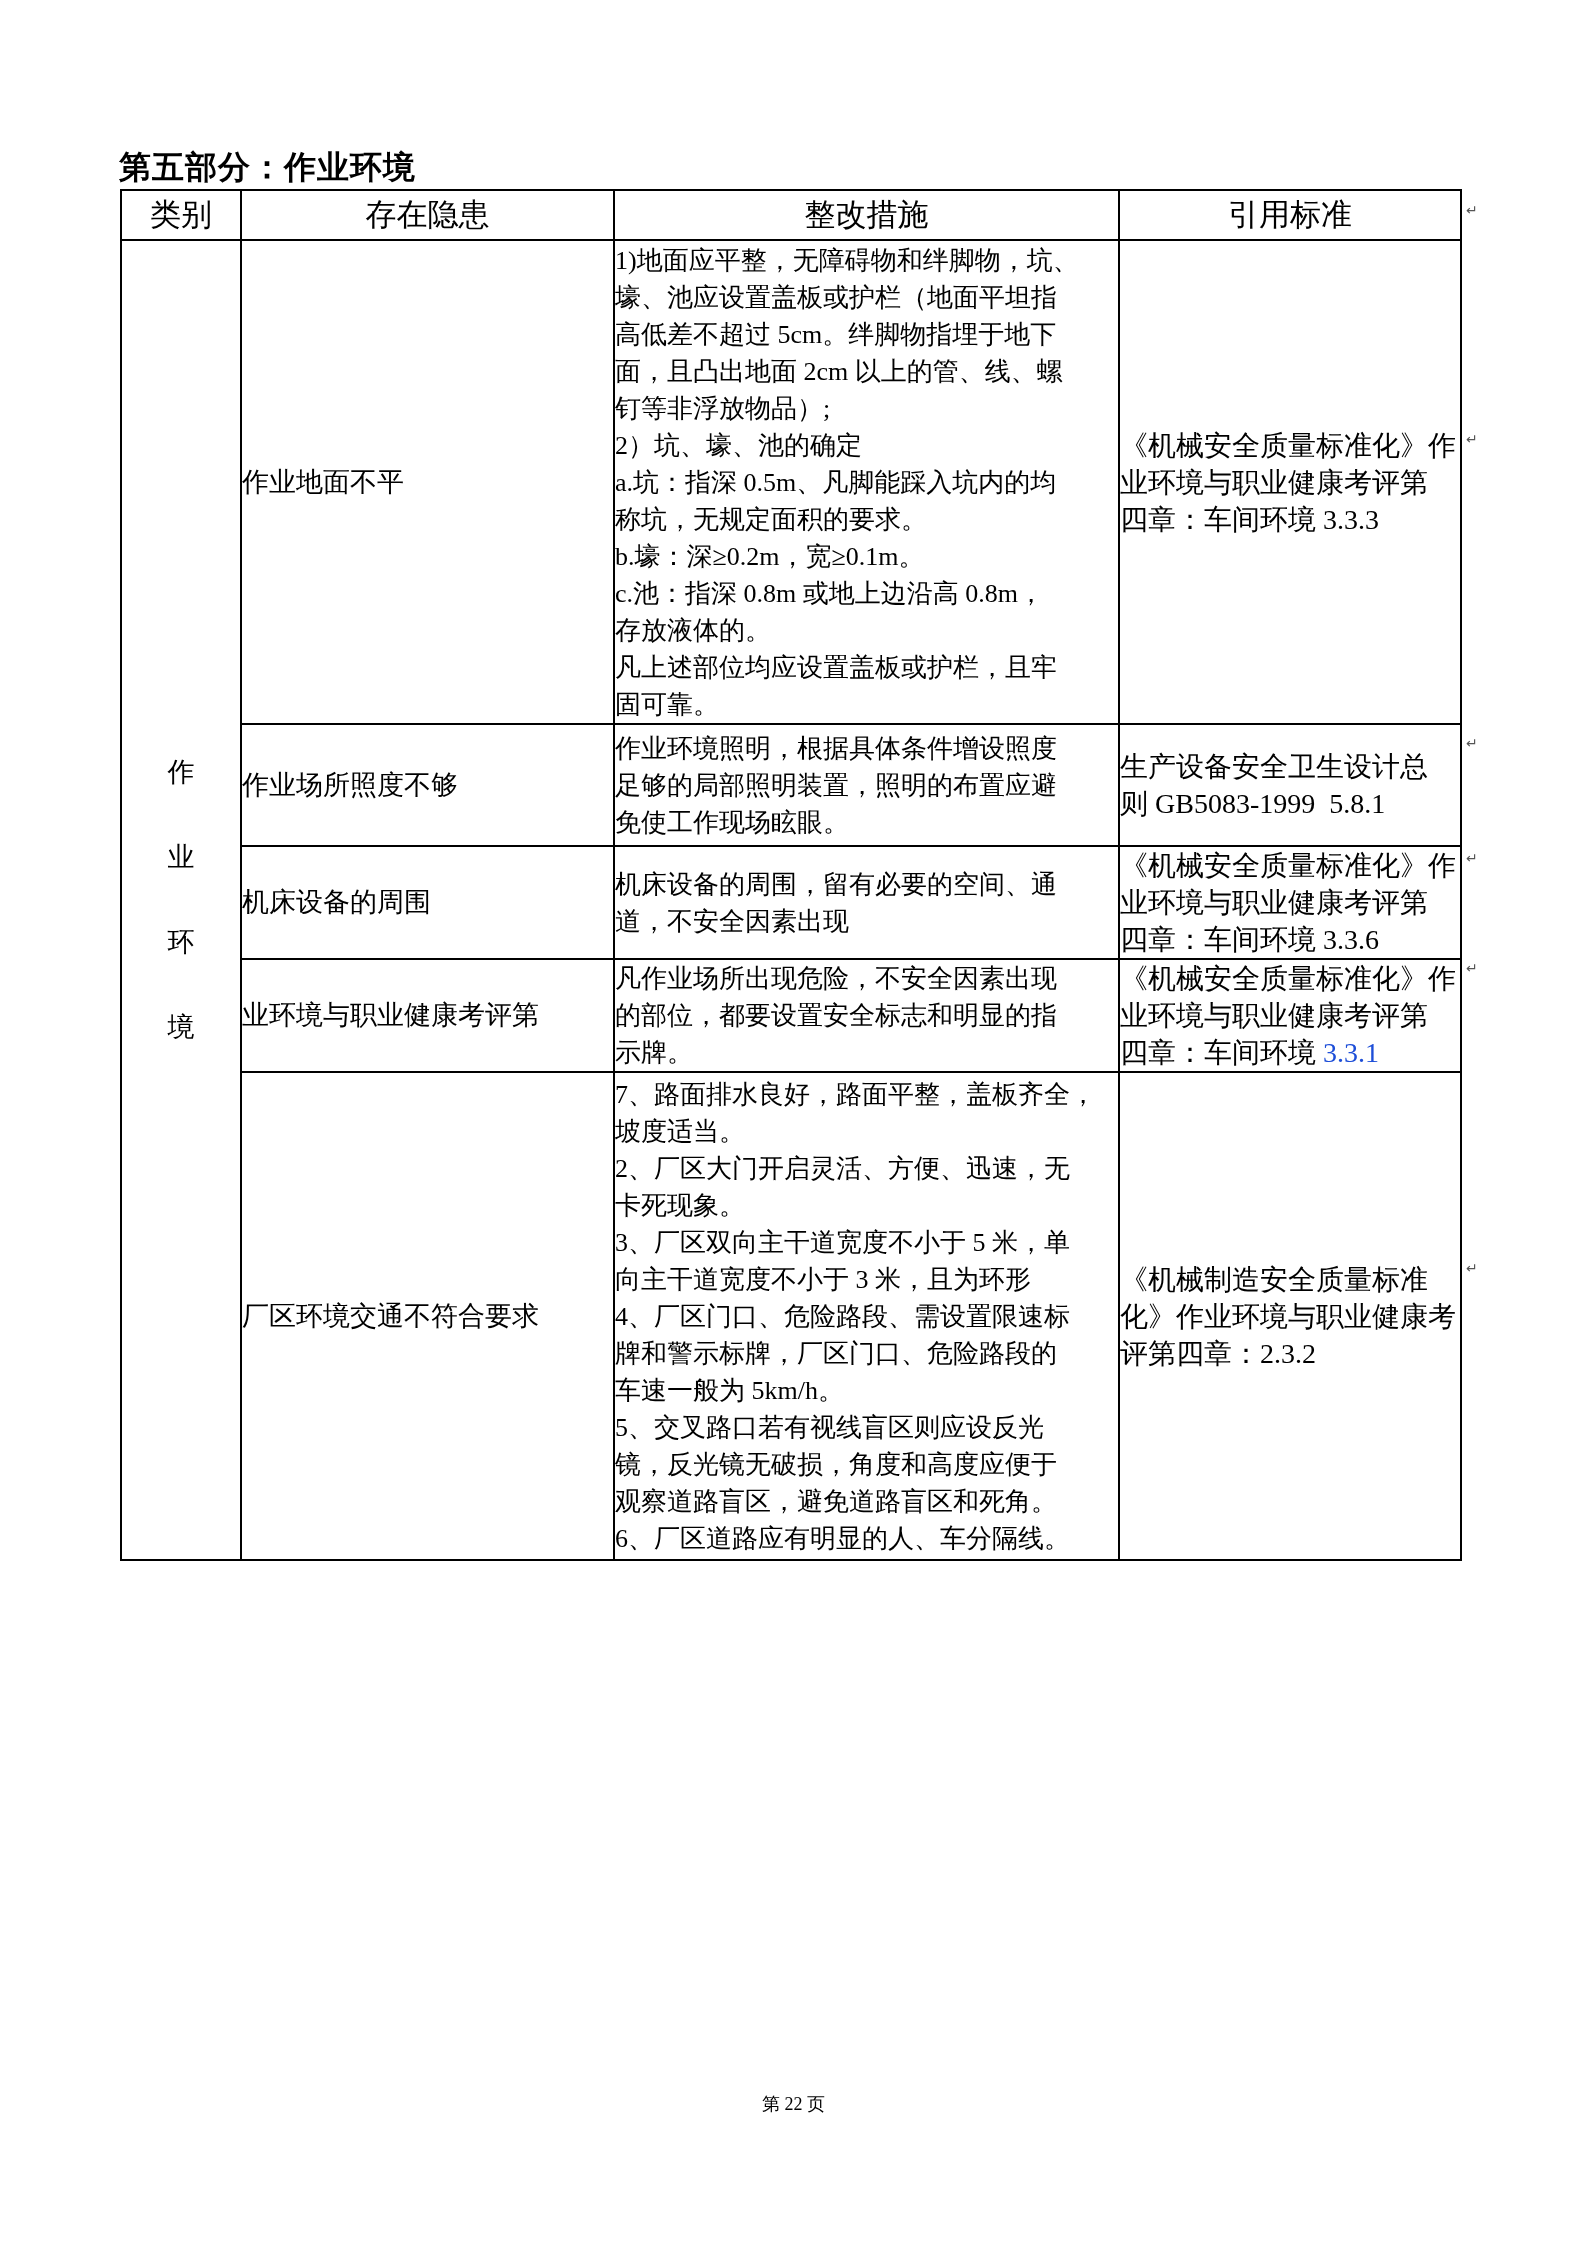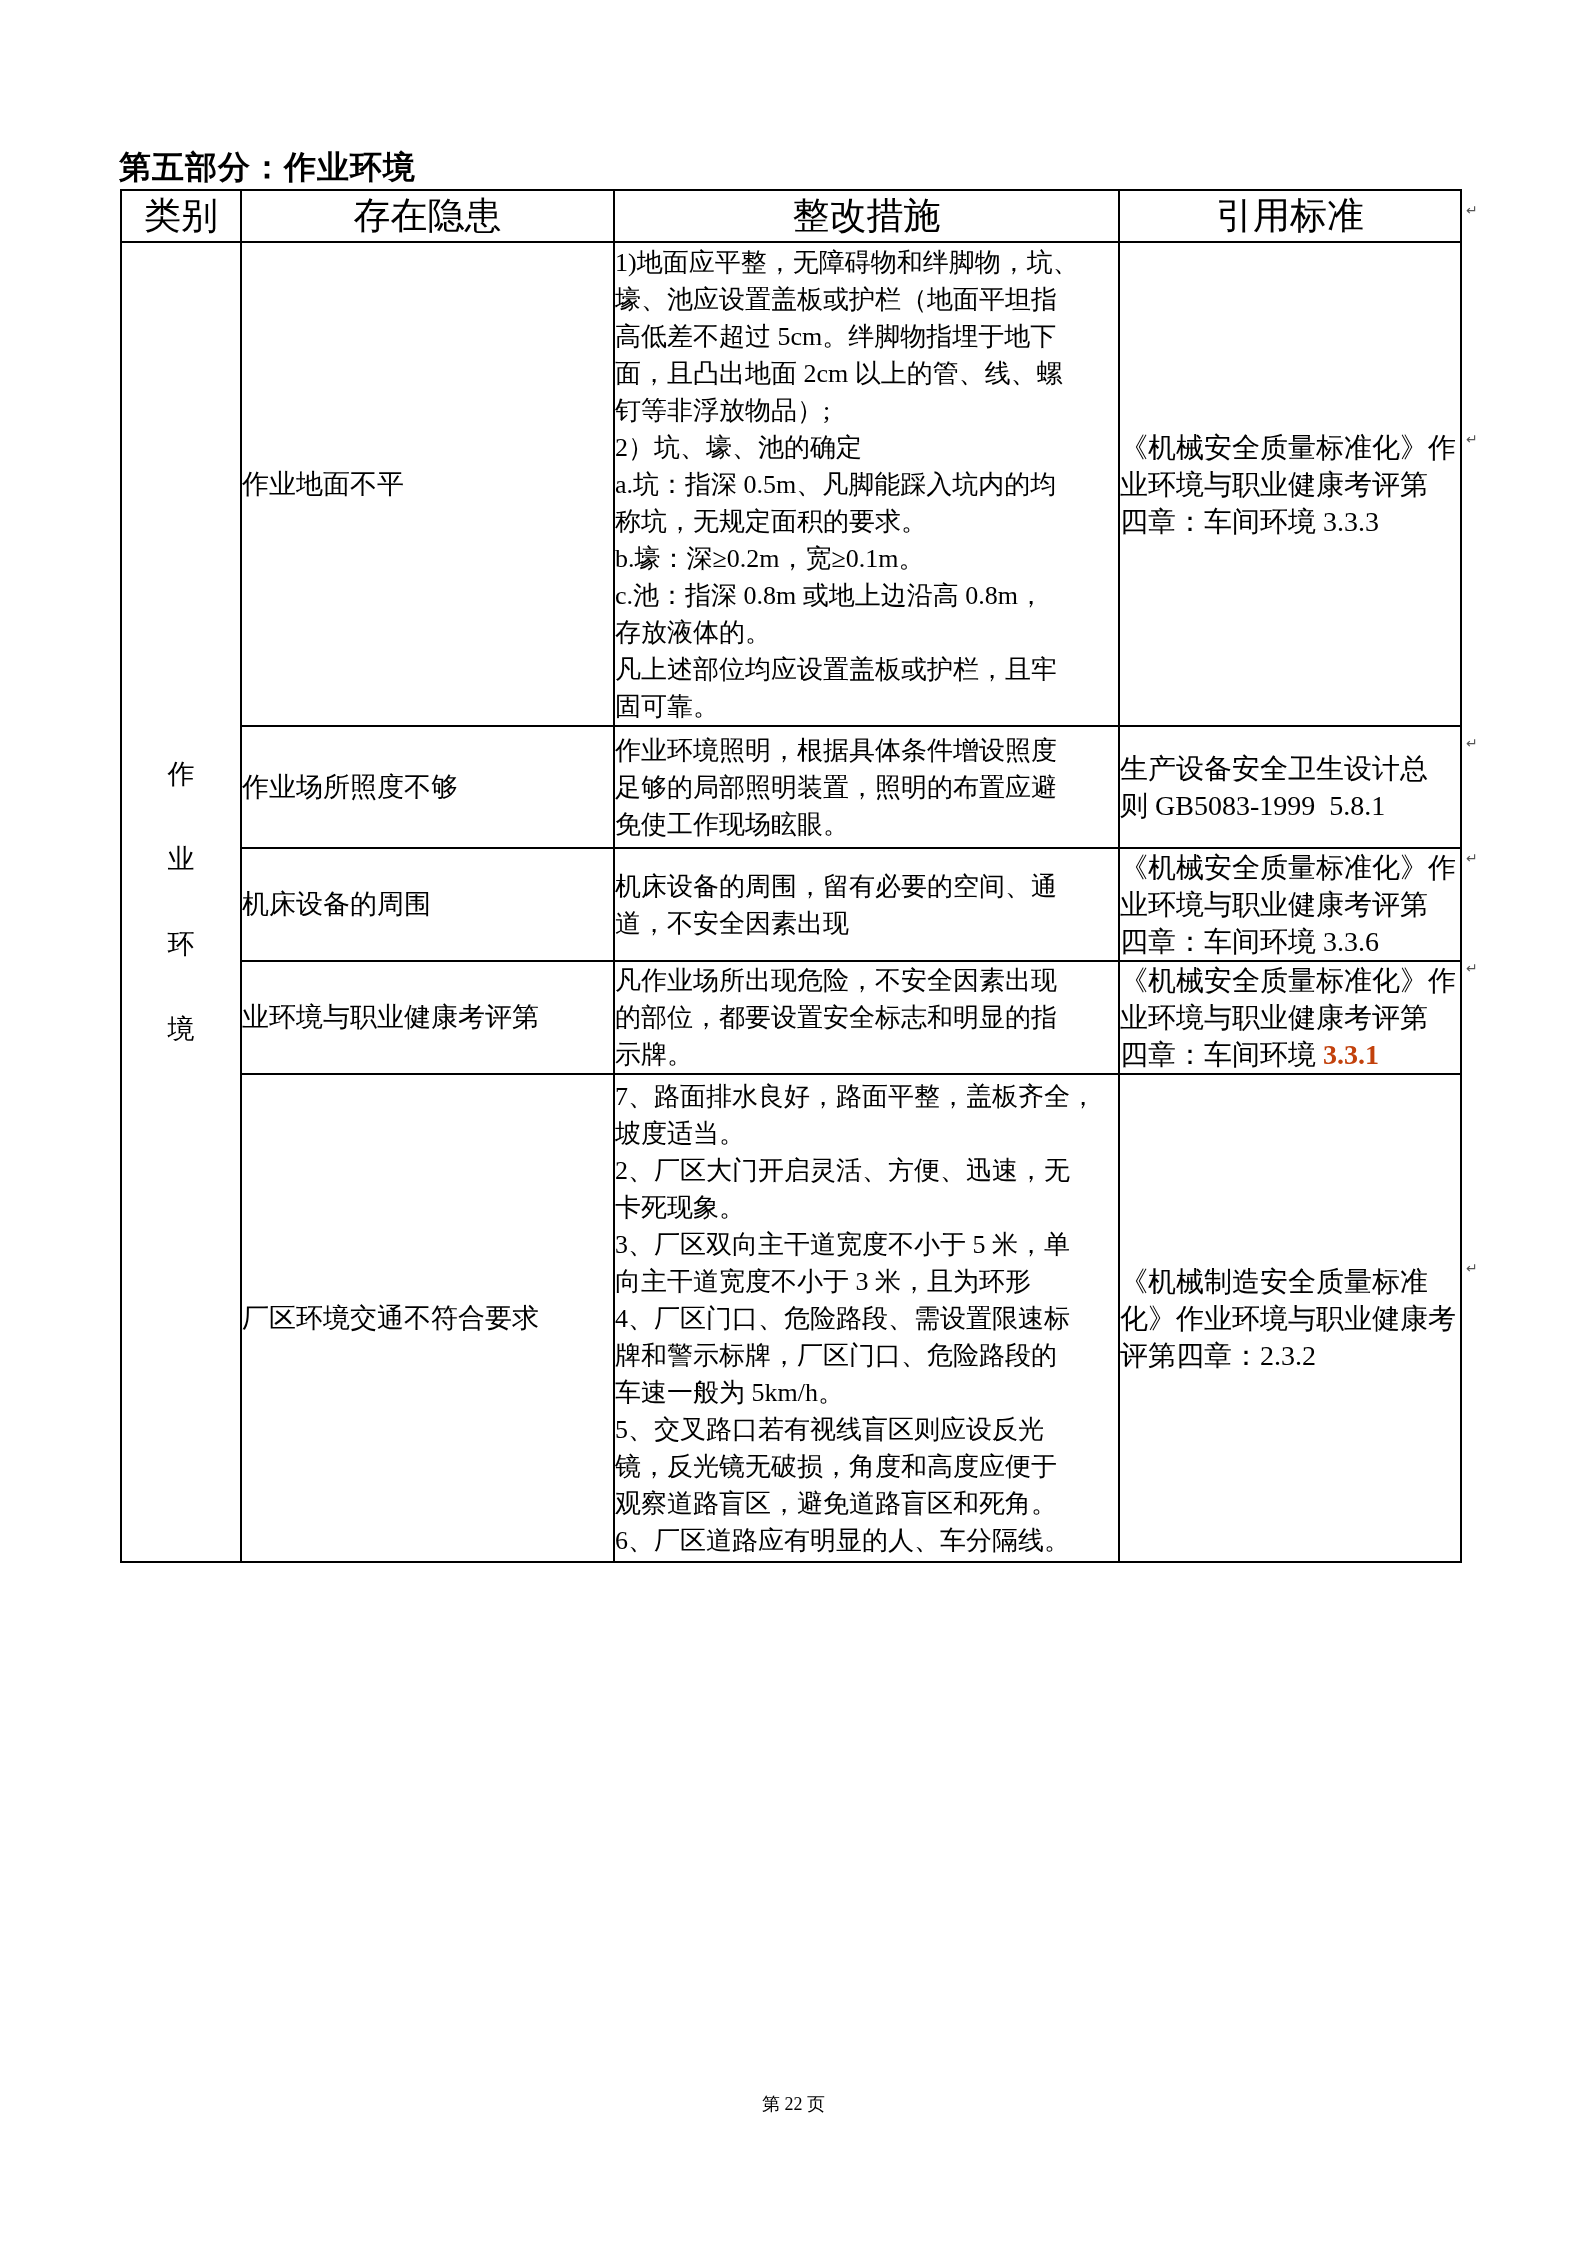--- a/index.html
+++ b/index.html
@@ -26,21 +26,21 @@
     padding:0;
     font-weight:normal;
   }
   col.c1{width:120px;} col.c2{width:373px;} col.c3{width:505px;} col.c4{width:342px;}
   tr.hdr { height:50px; }
   tr.r1 { height:484px; }
   tr.r2 { height:122px; }
   tr.r3 { height:108px; }
   tr.r4 { height:112px; }
   tr.r5 { height:488px; }
-  th.col-h { font-size:37px; text-align:center; }
+  th.col-h { font-size:31px; text-align:center; }
   td.cat {
     text-align:center;
   }
   .cat-stack {
     display:flex; flex-direction:column; align-items:center;
     gap:58px; font-size:27px; line-height:27px;
   }
   td.hazard {
     font-size:27px; text-align:left; padding-left:20px; padding-right:6px;
     line-height:37px;
@@ -127,21 +127,21 @@
 业环境与职业健康考评第
 四章：车间环境 3.3.6</td>
   </tr>
   <tr class="r4">
     <td class="hazard">业环境与职业健康考评第</td>
     <td class="measure">凡作业场所出现危险，不安全因素出现
 的部位，都要设置安全标志和明显的指
 示牌。</td>
     <td class="standard"><span>《机械安全质量标准化》作
 业环境与职业健康考评第
-四章：车间环境 </span><span class="link-blue" style="color: #c2410c; font-weight: bold;">3.3.1</span></td>
+四章：车间环境 </span><span class="link-blue" style="color: #1d4ed8;">3.3.1</span></td>
   </tr>
   <tr class="r5">
     <td class="hazard">厂区环境交通不符合要求</td>
     <td class="measure">7、路面排水良好，路面平整，盖板齐全，
 坡度适当。
 2、厂区大门开启灵活、方便、迅速，无
 卡死现象。
 3、厂区双向主干道宽度不小于 5 米，单
 向主干道宽度不小于 3 米，且为环形
 4、厂区门口、危险路段、需设置限速标

